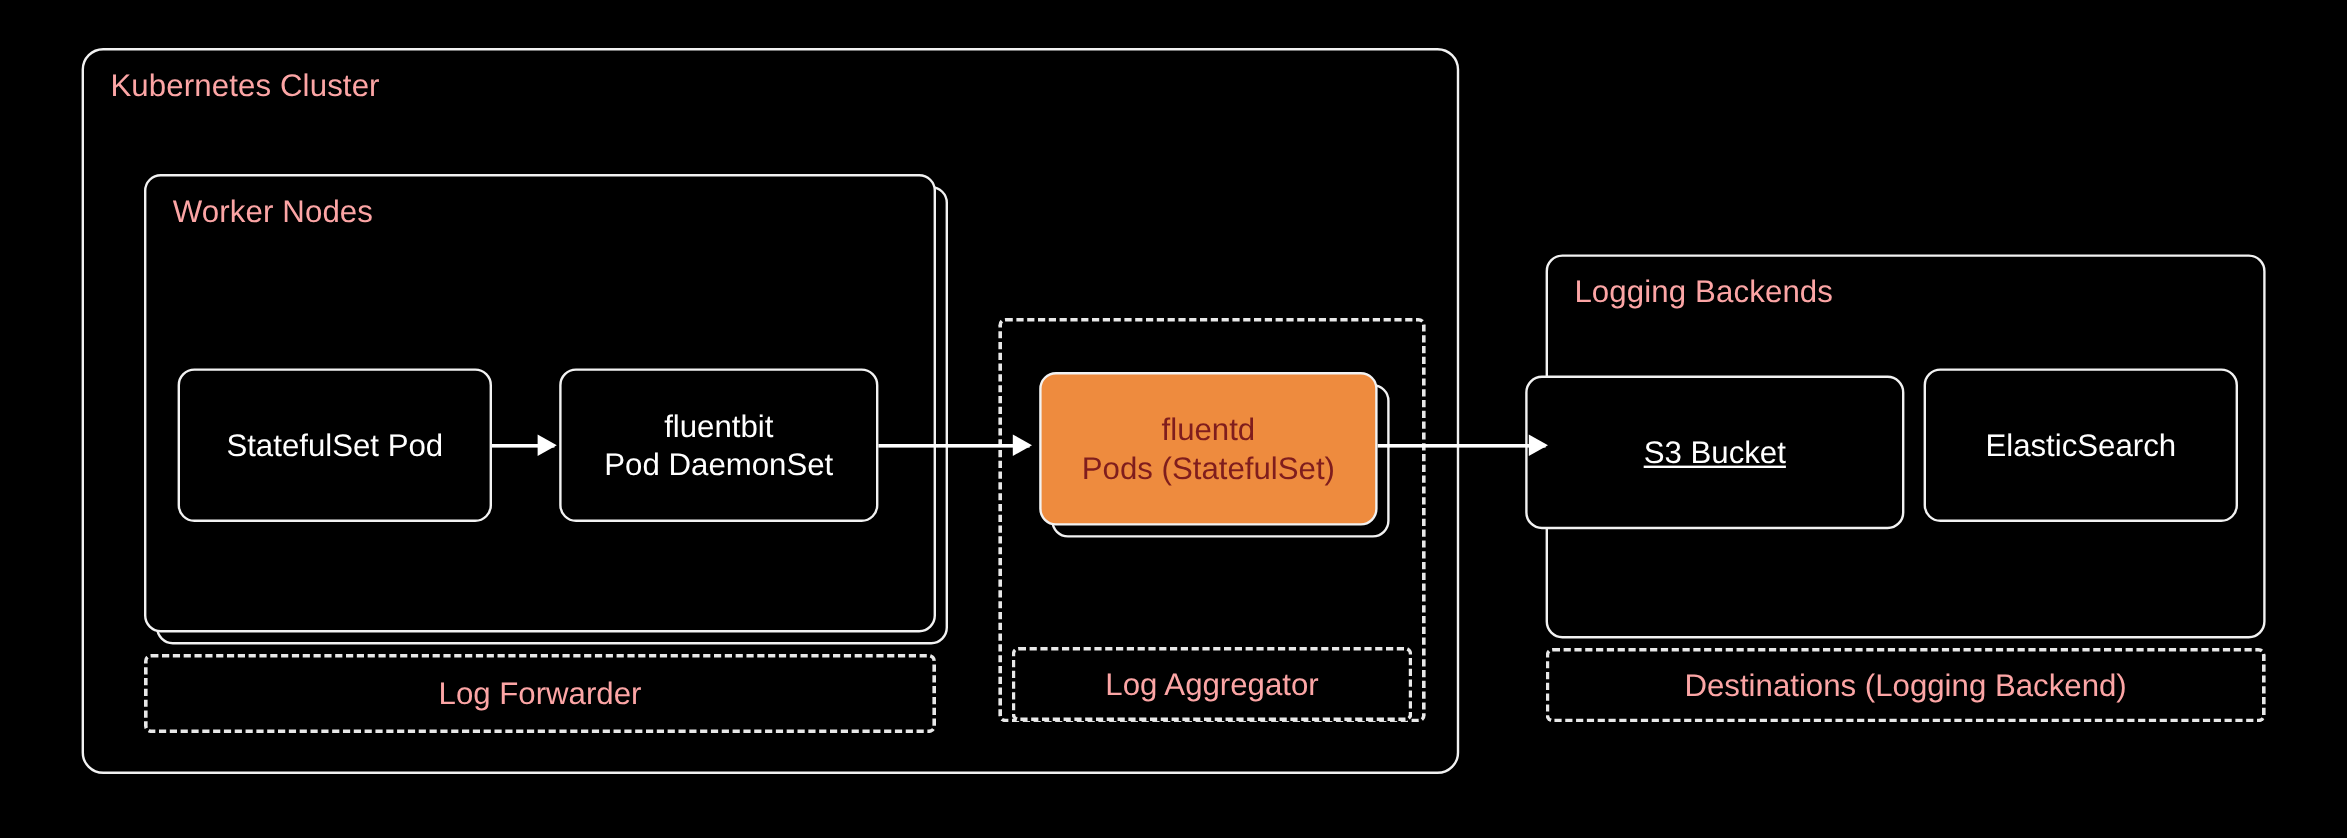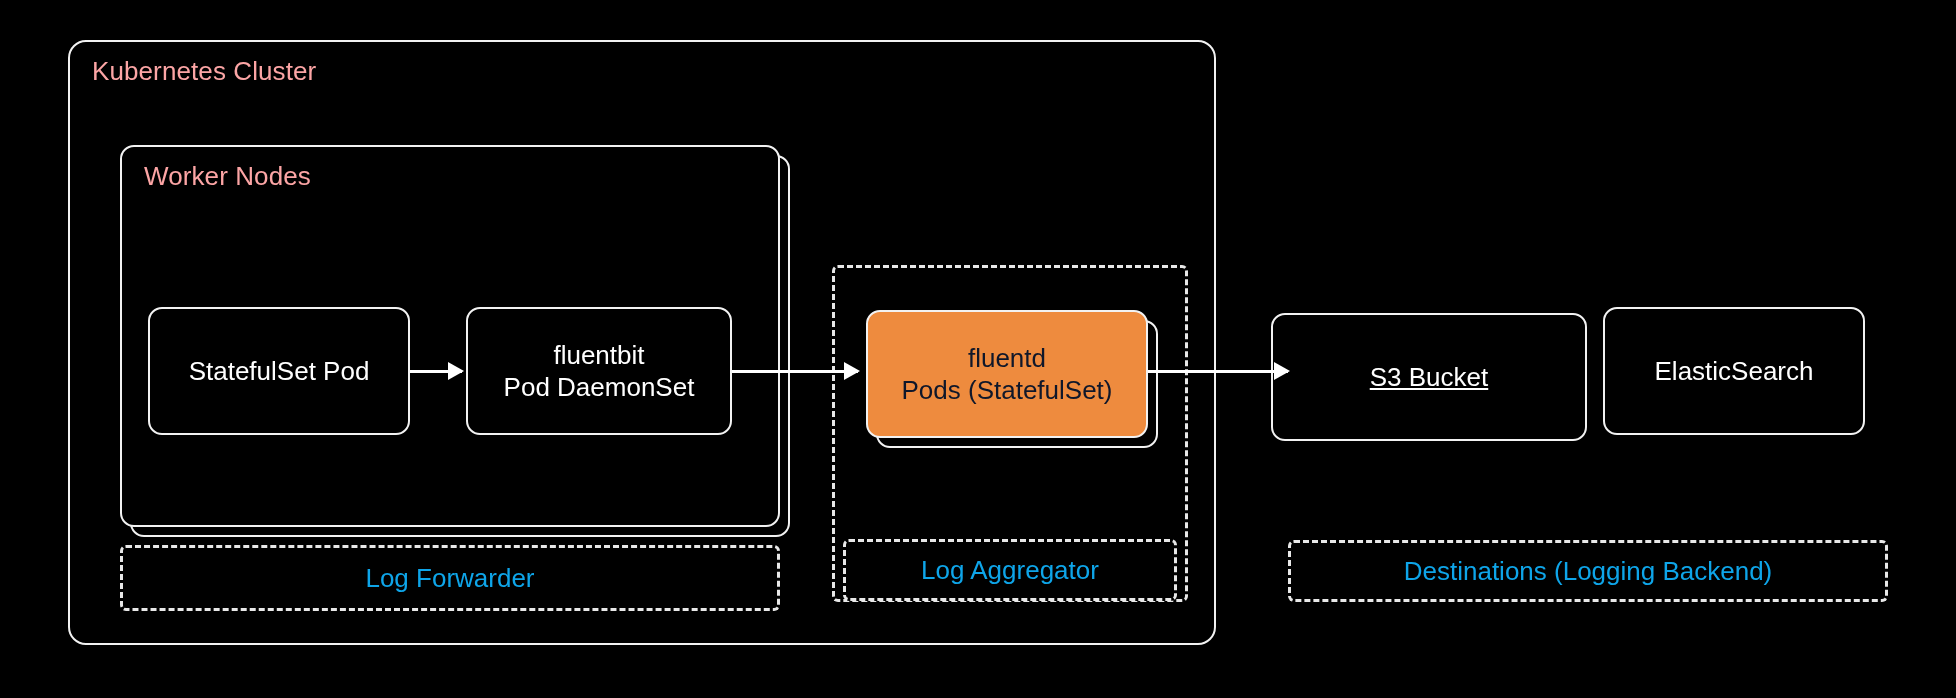--- a/index.html
+++ b/index.html
@@ -64,31 +64,31 @@
     justify-content: center;
     text-align: center;
     font-size: 26px;
     line-height: 32px;
     white-space: pre-line;
     z-index: 4;
   }
   .node.accent {
     background: #ee8b3e;
     border-color: #f2f2f2;
-    color: #0f172a;
+    color: #7f1d1d;
   }
 
   
   .caption {
     position: absolute;
     box-sizing: border-box;
     border: 3px dashed #e8e8e8;
     border-radius: 6px;
     background: #000000;
-    color: #0ea5e9;
+    color: #fca5a5;
     display: flex;
     align-items: center;
     justify-content: center;
     font-size: 26px;
     line-height: 30px;
     z-index: 6;
   }
 
   
   .arrow {
@@ -140,20 +140,23 @@
 
   <div class="box stack-shadow" style="left:876px; top:320px; width:282px; height:128px; z-index:3;"></div>
 
   <div class="node accent" style="left:866px; top:310px; width:282px; height:128px;">fluentd
 Pods (StatefulSet)</div>
 
   <div class="caption" style="left:843px; top:539px; width:334px; height:62px;">Log Aggregator</div>
 
   <div class="arrow" style="left:1148px; top:370px; width:140px;"></div>
 
+  <div class="box" style="left:1288px; top:212px; width:600px; height:320px;">
+    <div class="group-title">Logging Backends</div>
+  </div>
 
   <div class="node" style="left:1271px; top:313px; width:316px; height:128px;text-decoration:underline;">S3 Bucket</div>
 
   <div class="node" style="left:1603px; top:307px; width:262px; height:128px;">ElasticSearch</div>
 
   <div class="caption" style="left:1288px; top:540px; width:600px; height:62px;">Destinations (Logging Backend)</div>
 
 </div>
 
 </body></html>

